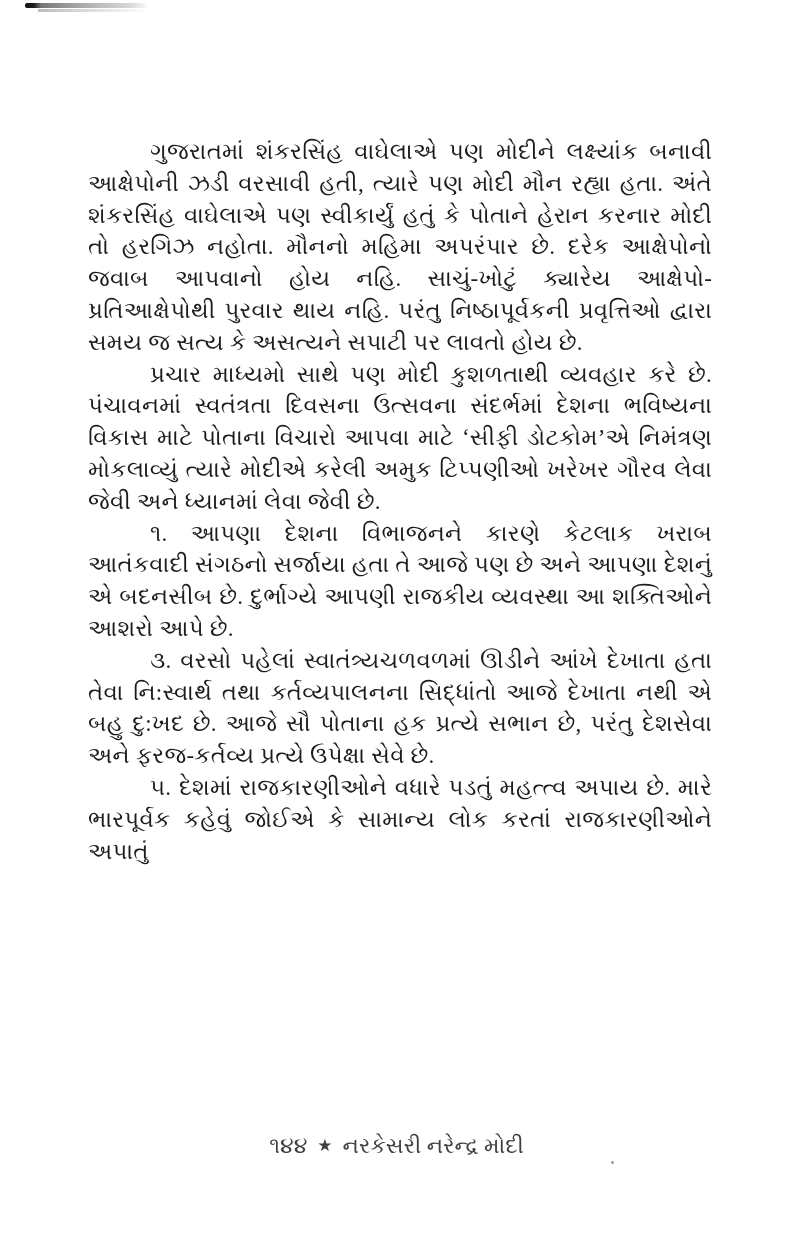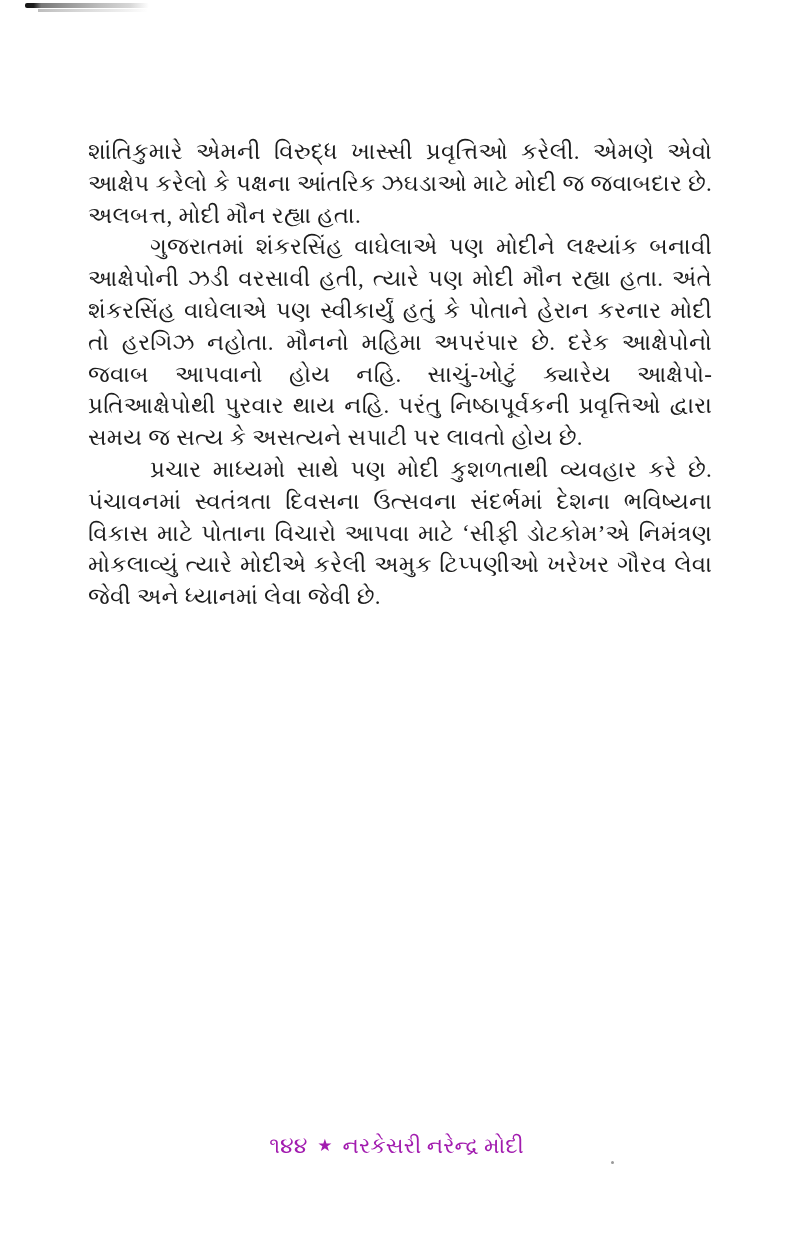--- a/index.html
+++ b/index.html
@@ -69,21 +69,21 @@
     text-indent: 0;
   }
 
   .page-footer {
     position: absolute;
     left: 0;
     right: 0;
     top: 1133px;
     text-align: center;
     font-size: 22px;
-    color: #a21caf;
+    color: #404040;
     white-space: nowrap;
   }
   .page-footer .page-number { padding-right: 8px; }
   .page-footer .star {
     font-size: 17px;
     vertical-align: 2px;
     padding: 0 2px;
   }
   .page-footer .book-title { padding-left: 8px; }
 </style>
@@ -91,22 +91,24 @@
 <body>
 
 <div class="page">
 
   <div class="streak-primary"></div>
   <div class="streak-secondary"></div>
   <div class="speck speck-left"></div>
   <div class="speck speck-right"></div>
 
   <main class="text-block">
-    <p class="para no-indent">શાંતિકુમારે એમની વિરુદ્ધ ખાસ્સી પ્રવૃત્તિઓ કરેલી. એમણે એવો આક્ષેપ કરેલો કે પક્ષના આંતરિક ઝઘડાઓ માટે મોદી જ જવાબદાર છે. અલબત્ત, મોદી મૌન રહ્યા હતા.</p>
     <p class="para">ગુજરાતમાં શંકરસિંહ વાઘેલાએ પણ મોદીને લક્ષ્યાંક બનાવી આક્ષેપોની ઝડી વરસાવી હતી, ત્યારે પણ મોદી મૌન રહ્યા હતા. અંતે શંકરસિંહ વાઘેલાએ પણ સ્વીકાર્યું હતું કે પોતાને હેરાન કરનાર મોદી તો હરગિઝ નહોતા. મૌનનો મહિમા અપરંપાર છે. દરેક આક્ષેપોનો જવાબ આપવાનો હોય નહિ. સાચું-ખોટું ક્યારેય આક્ષેપો-પ્રતિઆક્ષેપોથી પુરવાર થાય નહિ. પરંતુ નિષ્ઠાપૂર્વકની પ્રવૃત્તિઓ દ્વારા સમય જ સત્ય કે અસત્યને સપાટી પર લાવતો હોય છે.</p>
     <p class="para">પ્રચાર માધ્યમો સાથે પણ મોદી કુશળતાથી વ્યવહાર કરે છે. પંચાવનમાં સ્વતંત્રતા દિવસના ઉત્સવના સંદર્ભમાં દેશના ભવિષ્યના વિકાસ માટે પોતાના વિચારો આપવા માટે ‘સીફી ડોટકોમ’એ નિમંત્રણ મોકલાવ્યું ત્યારે મોદીએ કરેલી અમુક ટિપ્પણીઓ ખરેખર ગૌરવ લેવા જેવી અને ધ્યાનમાં લેવા જેવી છે.</p>
+    <p class="para">૧. આપણા દેશના વિભાજનને કારણે કેટલાક ખરાબ આતંકવાદી સંગઠનો સર્જાયા હતા તે આજે પણ છે અને આપણા દેશનું એ બદનસીબ છે. દુર્ભાગ્યે આપણી રાજકીય વ્યવસ્થા આ શક્તિઓને આશરો આપે છે.</p>
+    <p class="para">૩. વરસો પહેલાં સ્વાતંત્ર્યચળવળમાં ઊડીને આંખે દેખાતા હતા તેવા નિ:સ્વાર્થ તથા કર્તવ્યપાલનના સિદ્ધાંતો આજે દેખાતા નથી એ બહુ દુ:ખદ છે. આજે સૌ પોતાના હક પ્રત્યે સભાન છે, પરંતુ દેશસેવા અને ફરજ-કર્તવ્ય પ્રત્યે ઉપેક્ષા સેવે છે.</p>
+    <p class="para">૫. દેશમાં રાજકારણીઓને વધારે પડતું મહત્ત્વ અપાય છે. મારે ભારપૂર્વક કહેવું જોઈએ કે સામાન્ય લોક કરતાં રાજકારણીઓને અપાતું</p>
   </main>
 
   <footer class="page-footer">
     <span class="page-number">૧૪૪</span><span class="star">★</span><span class="book-title">નરકેસરી નરેન્દ્ર મોદી</span>
   </footer>
 
 </div>
 
 </body></html>

